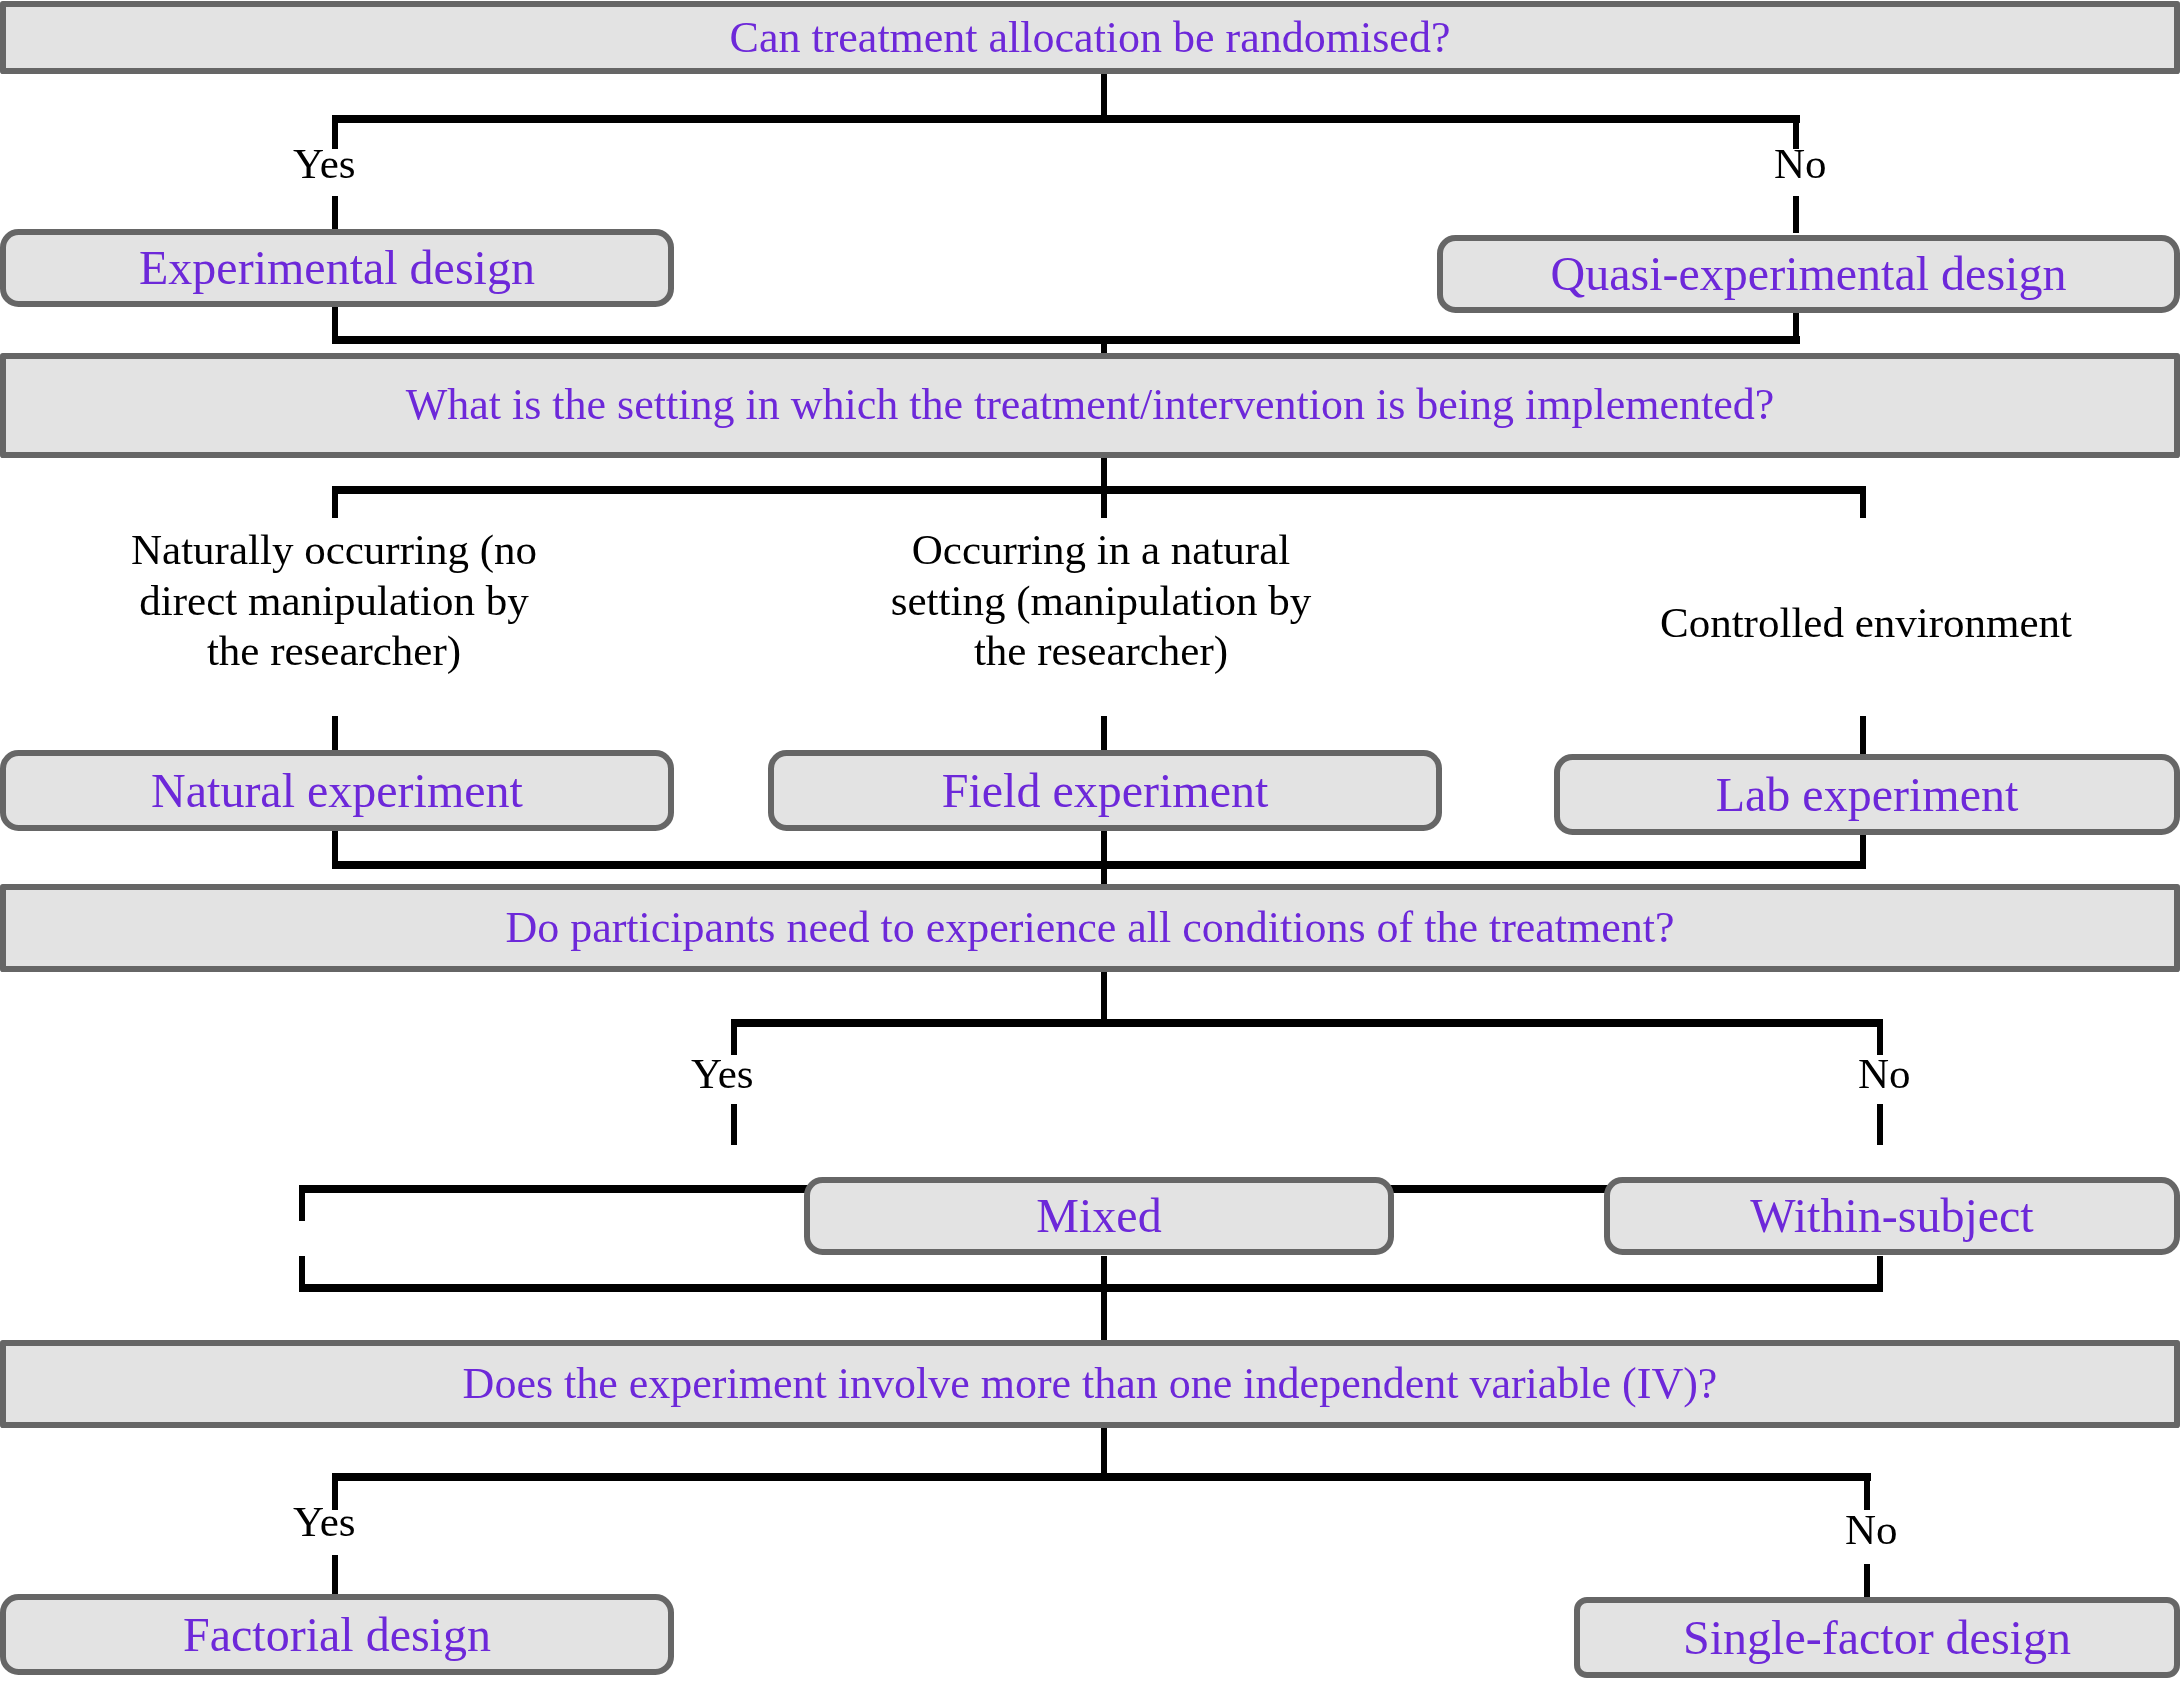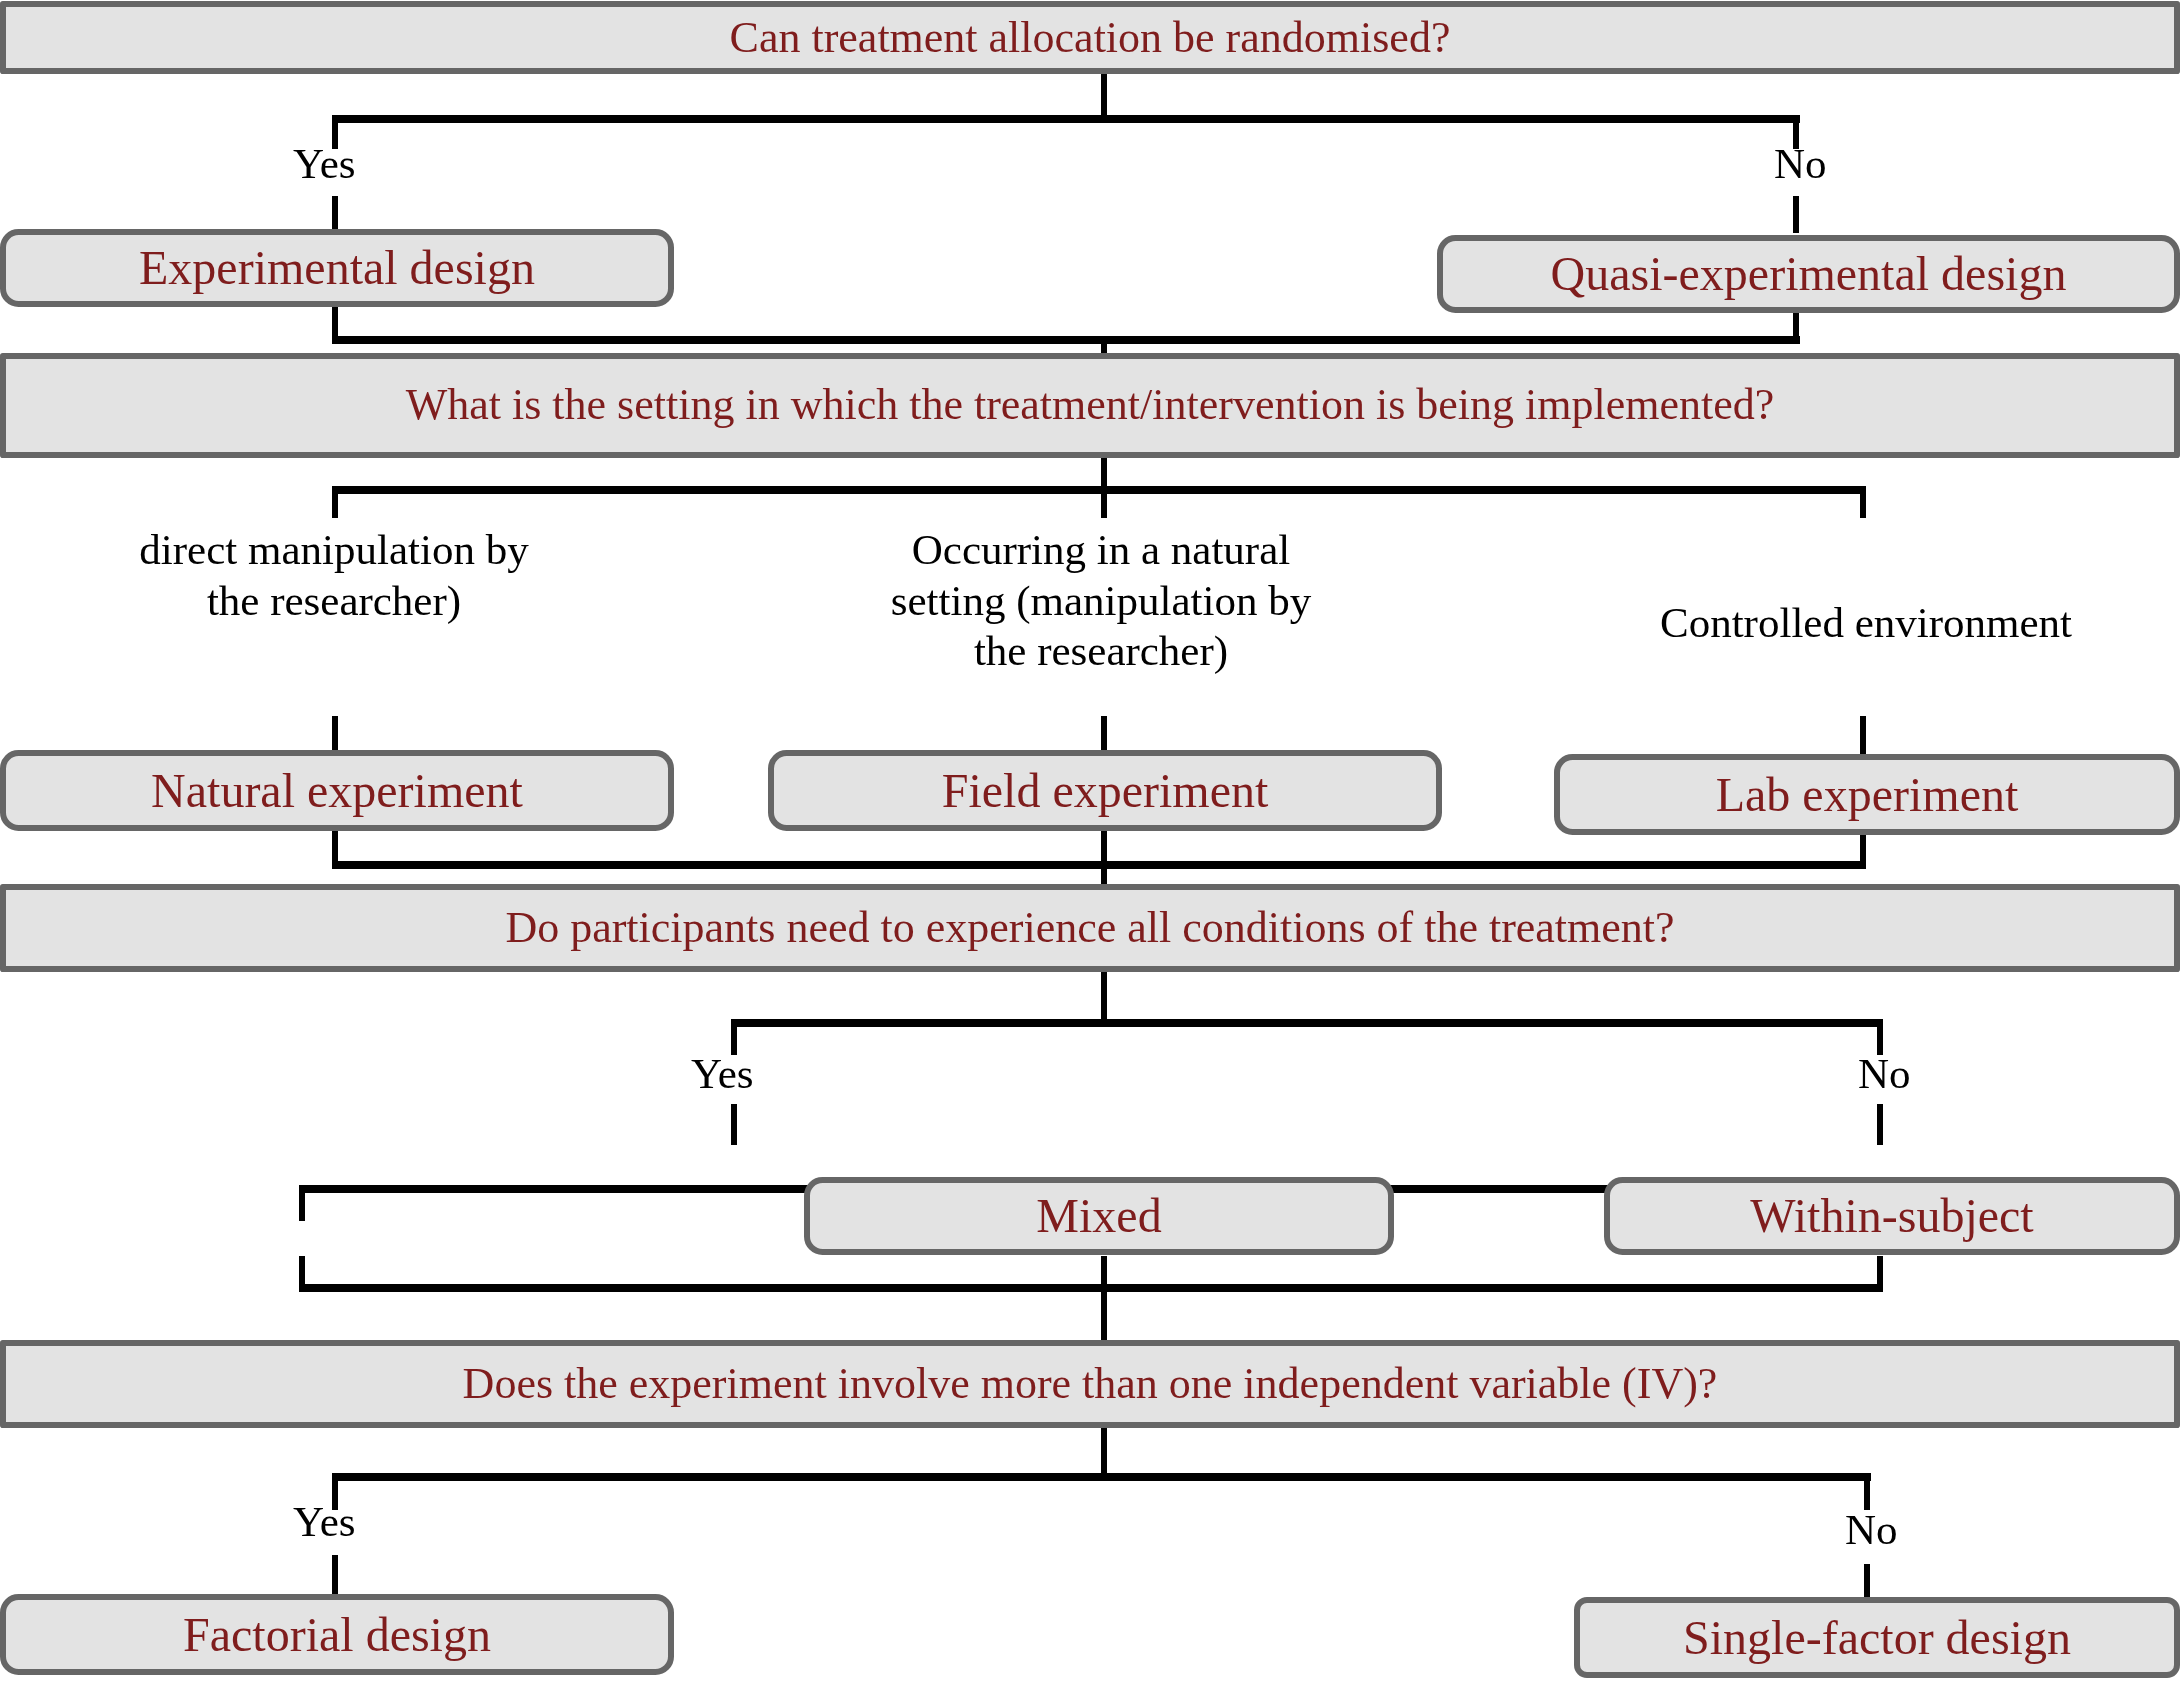--- a/index.html
+++ b/index.html
@@ -19,21 +19,21 @@
   
   .node {
     position: absolute;
     box-sizing: border-box;
     background: #e3e3e3;
     border: 6.4px solid #666666;
     display: flex;
     align-items: center;
     justify-content: center;
     text-align: center;
-    color: #7f1d1d;
+    color: #6d28d9;
     line-height: 1.15;
     z-index: 3;
   }
   .node.wide {
     border-radius: 2.8px;
     font-size: 44px;
   }
   .node.pill {
     border-radius: 18.5px;
     font-size: 48px;
@@ -110,20 +110,21 @@
     <span>What is the setting in which the treatment/intervention is being implemented?</span>
   </div>
 
   <div class="vline" style="left:1101px; top:458px; width:6.4px; height:33px;"></div>
   <div class="hline" style="left:332px; top:486px; width:1534px; height:7.8px;"></div>
   <div class="vline" style="left:332px; top:486px; width:6.4px; height:32px;"></div>
   <div class="vline" style="left:1101px; top:486px; width:6.4px; height:32px;"></div>
   <div class="vline" style="left:1860px; top:486px; width:6.4px; height:32px;"></div>
 
   <div class="multi-label" style="left:71px; top:525px; width:526px;">
+    <div>Naturally occurring (no</div>
     <div>direct manipulation by</div>
     <div>the researcher)</div>
   </div>
 
   <div class="multi-label" style="left:838px; top:525px; width:526px;">
     <div>Occurring in a natural</div>
     <div>setting (manipulation by</div>
     <div>the researcher)</div>
   </div>
 

